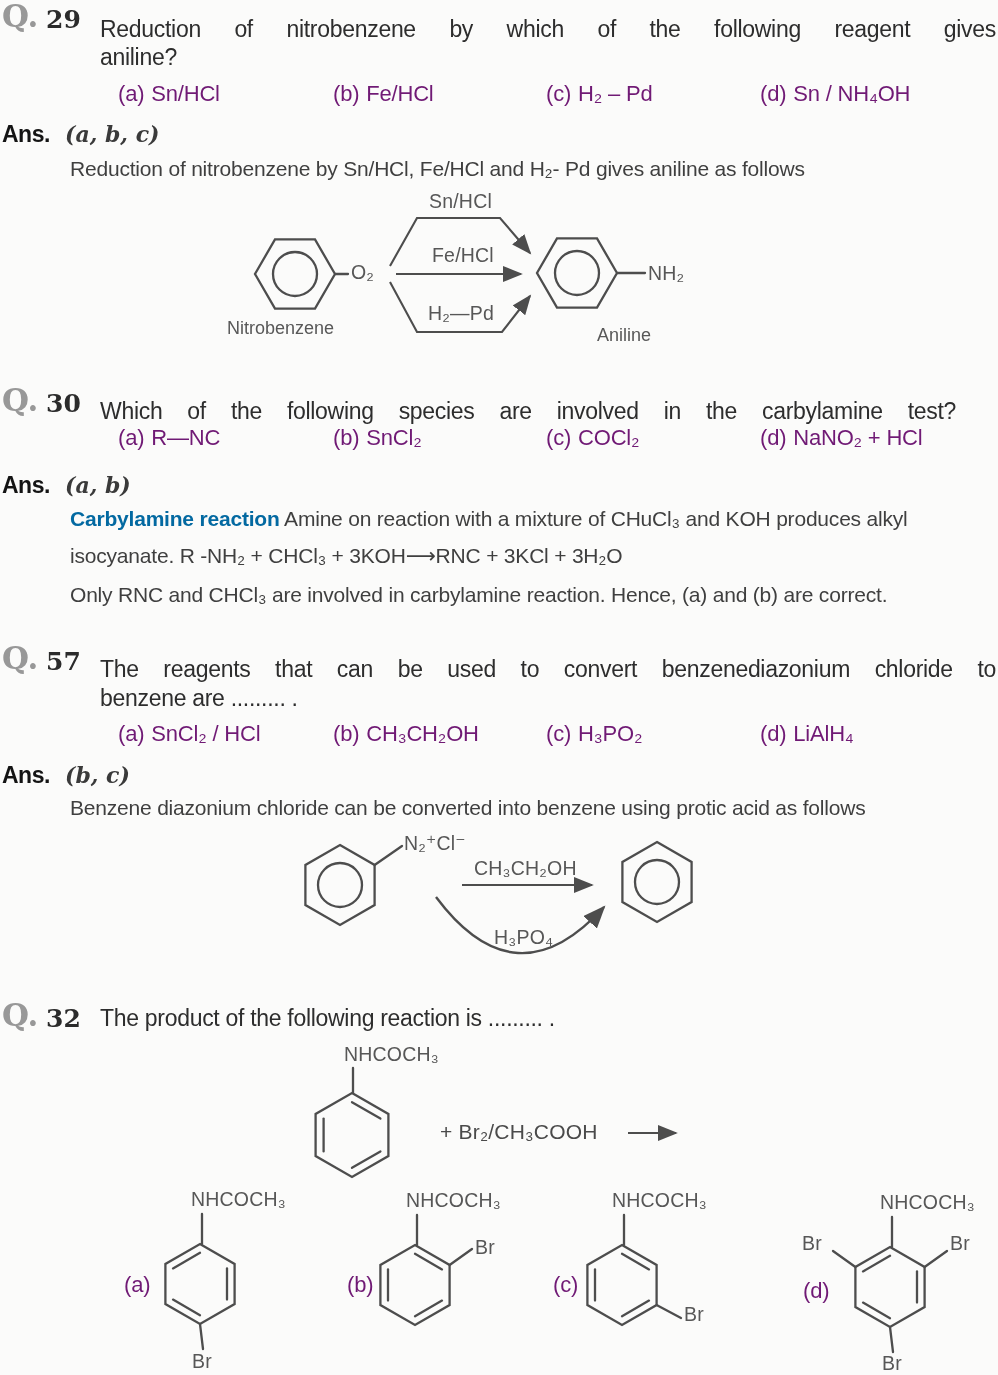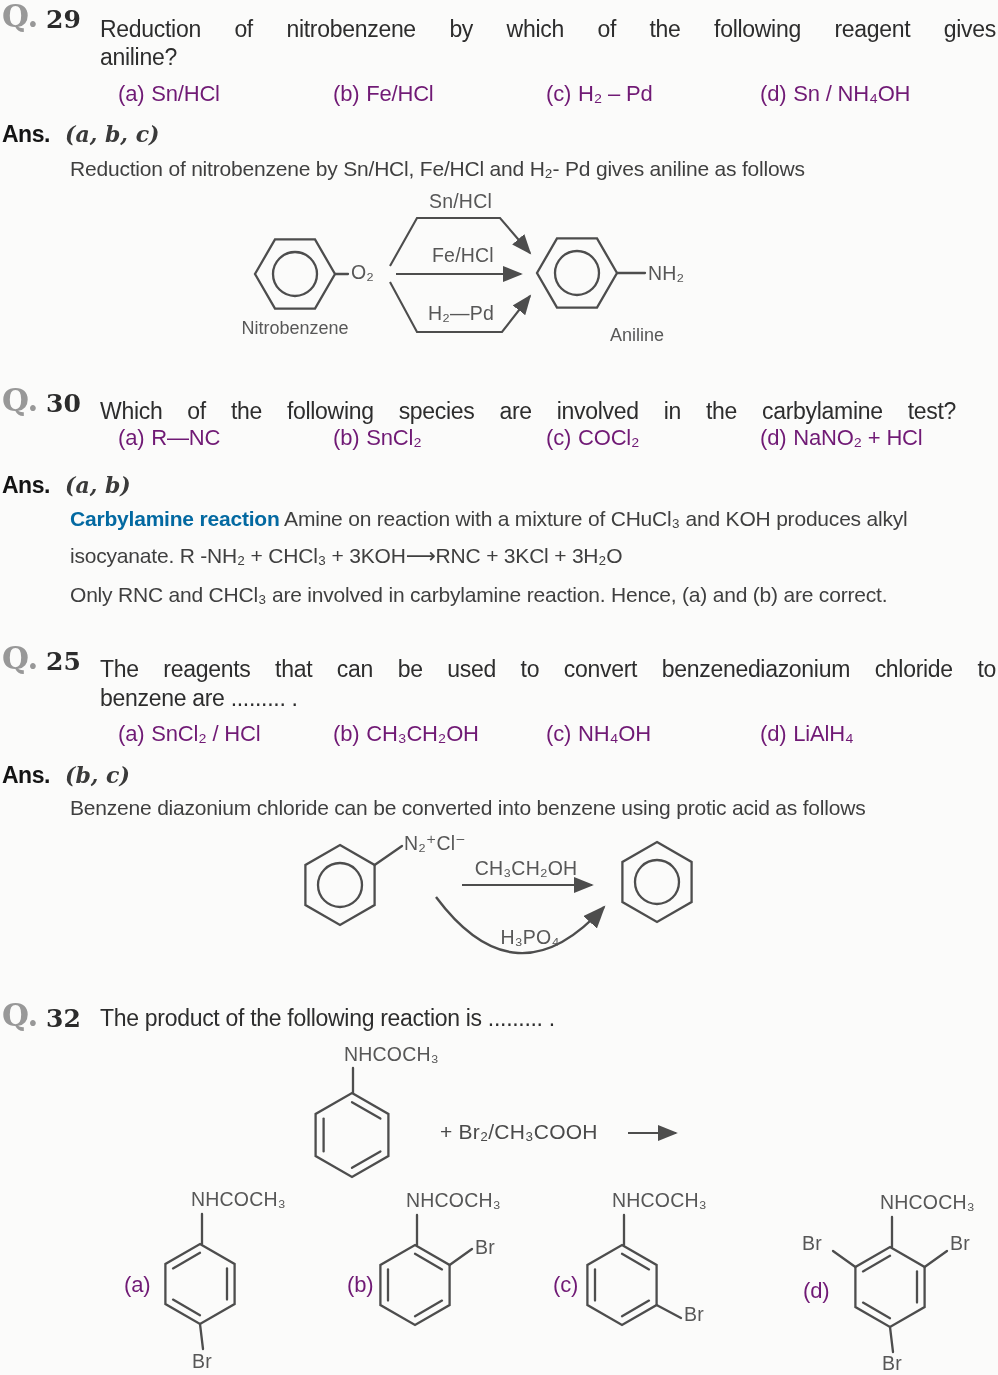--- a/index.html
+++ b/index.html
@@ -15,21 +15,21 @@
   .qtext{font-size:23px;color:#2d2d2d;letter-spacing:-0.3px;line-height:1;white-space:nowrap;}
   .just{text-align:justify;text-align-last:justify;white-space:normal;margin-top:8px;}
   .opt{font-size:22px;color:#701a75;letter-spacing:-0.2px;white-space:nowrap;}
   .opt .f{margin-left:7px;}
   .ans-label{font-size:23px;font-weight:bold;color:#141414;letter-spacing:-0.5px;line-height:1;}
   .ans-val{font-family:"DejaVu Serif",serif;font-style:italic;font-weight:bold;font-size:22px;color:#3a3a3a;line-height:1;}
   .body-text{font-size:21px;color:#3f3f3f;letter-spacing:-0.2px;line-height:1.25;white-space:nowrap;}
   .bold-lead{font-weight:bold;color:#0369a1;}
   .chem{font-size:19.5px;color:#575757;letter-spacing:0.2px;line-height:1;white-space:nowrap;}
   .struct-name{font-size:18px;color:#585858;line-height:1;}
-  .ctr{text-align:center;}
+  .ctr{text-align:left;}
   svg{display:block;}
   svg .sk{stroke:#4d4d4d;stroke-width:2.3;fill:none;stroke-linecap:round;}
   svg .ar{stroke:#4d4d4d;stroke-width:2.1;fill:none;}
 </style>
 </head>
 <body>
 
 <section>
   <span class="abs qlabel" style="left:2px;top:1px">Q.</span>
   <span class="abs qnum" style="left:46px;top:7px">29</span>
@@ -90,27 +90,27 @@
 
   <span class="abs ans-label" style="left:2px;top:474px">Ans.</span>
   <span class="abs ans-val" style="left:65px;top:474px">(a, b)</span>
   <div class="abs body-text" style="left:70px;top:506px"><span class="bold-lead">Carbylamine reaction</span><span> Amine on reaction with a mixture of CHuCl₃ and KOH produces alkyl</span></div>
   <div class="abs body-text" style="left:70px;top:543px">isocyanate. R -NH₂ + CHCl₃ + 3KOH⟶RNC + 3KCl + 3H₂O</div>
   <div class="abs body-text" style="left:70px;top:582px">Only RNC and CHCl₃  are involved in carbylamine reaction. Hence, (a) and (b) are correct.</div>
 </section>
 
 <section>
   <span class="abs qlabel" style="left:2px;top:643px">Q.</span>
-  <span class="abs qnum" style="left:46px;top:649px">25</span>
+  <span class="abs qnum" style="left:46px;top:649px">57</span>
   <div class="abs qtext just" style="left:100px;top:650px;width:896px">The reagents that can be used to convert benzenediazonium chloride to</div>
   <div class="abs qtext" style="left:100px;top:687px">benzene are ......... .</div>
 
   <span class="abs opt" style="left:118px;top:721px"><span>(a)</span><span class="f">SnCl₂ / HCl</span></span>
   <span class="abs opt" style="left:333px;top:721px"><span>(b)</span><span class="f">CH₃CH₂OH</span></span>
-  <span class="abs opt" style="left:546px;top:721px"><span>(c)</span><span class="f">NH₄OH</span></span>
+  <span class="abs opt" style="left:546px;top:721px"><span>(c)</span><span class="f">H₃PO₂</span></span>
   <span class="abs opt" style="left:760px;top:721px"><span>(d)</span><span class="f">LiAlH₄</span></span>
 
   <span class="abs ans-label" style="left:2px;top:764px">Ans.</span>
   <span class="abs ans-val" style="left:65px;top:764px">(b, c)</span>
   <div class="abs body-text" style="left:70px;top:795px">Benzene diazonium chloride can be converted into benzene using protic acid as follows</div>
 
   <div class="abs" style="left:0;top:826px;width:998px;height:160px">
     <svg width="998" height="160" viewBox="0 0 998 160">
       <defs>
         <marker id="ah31" markerWidth="11" markerHeight="9" refX="8.6" refY="3.8" orient="auto">

